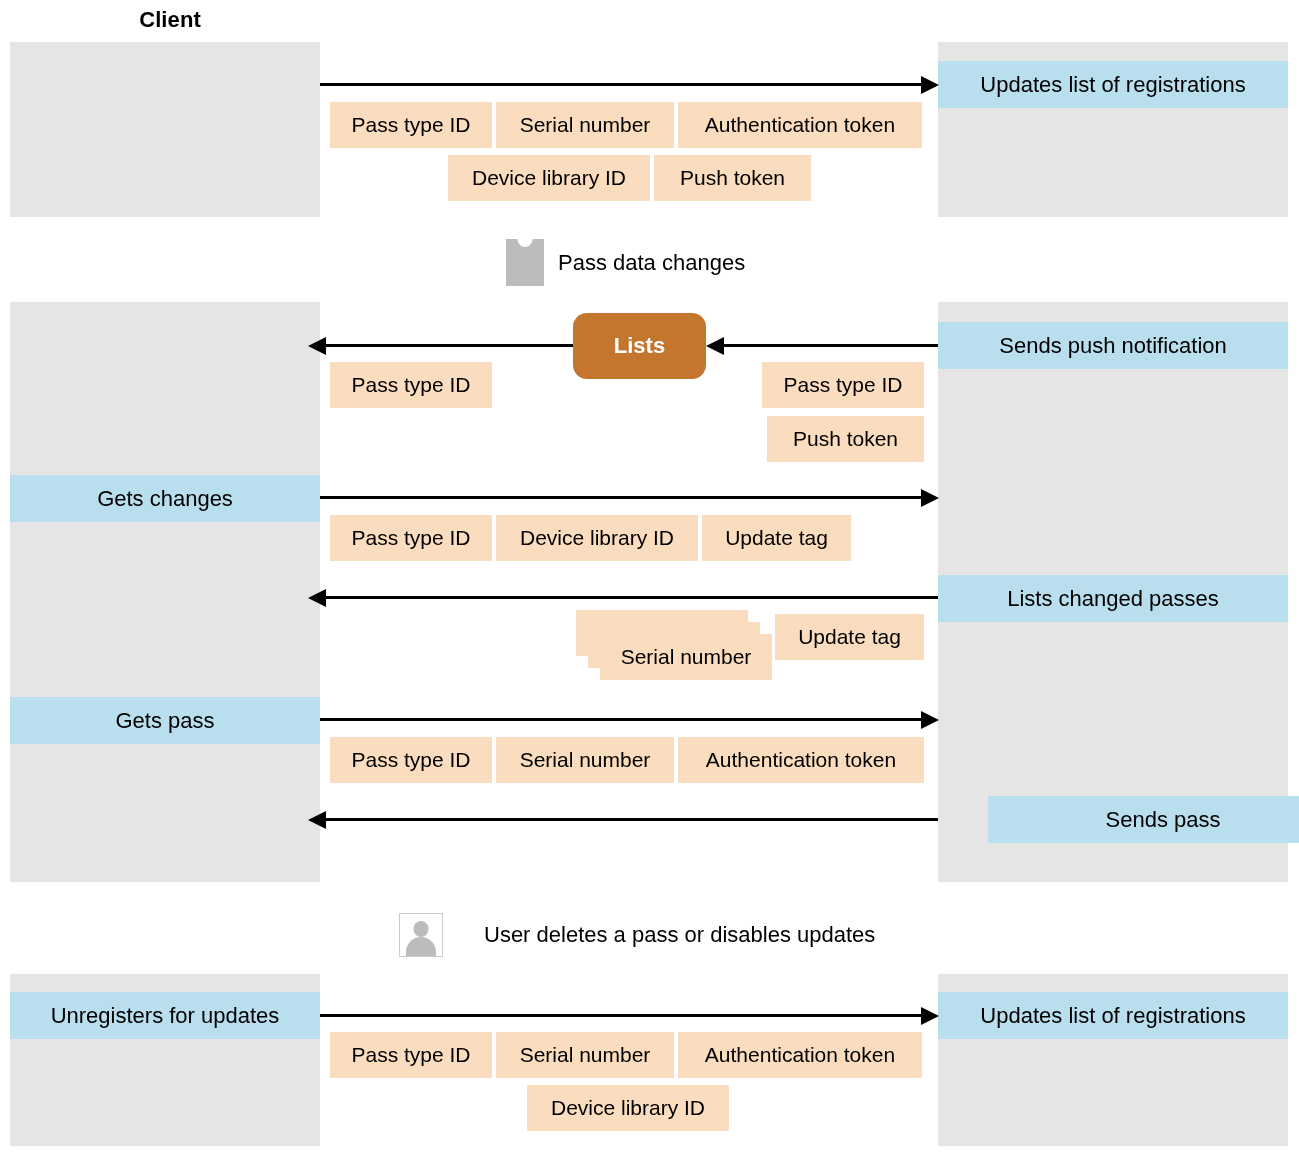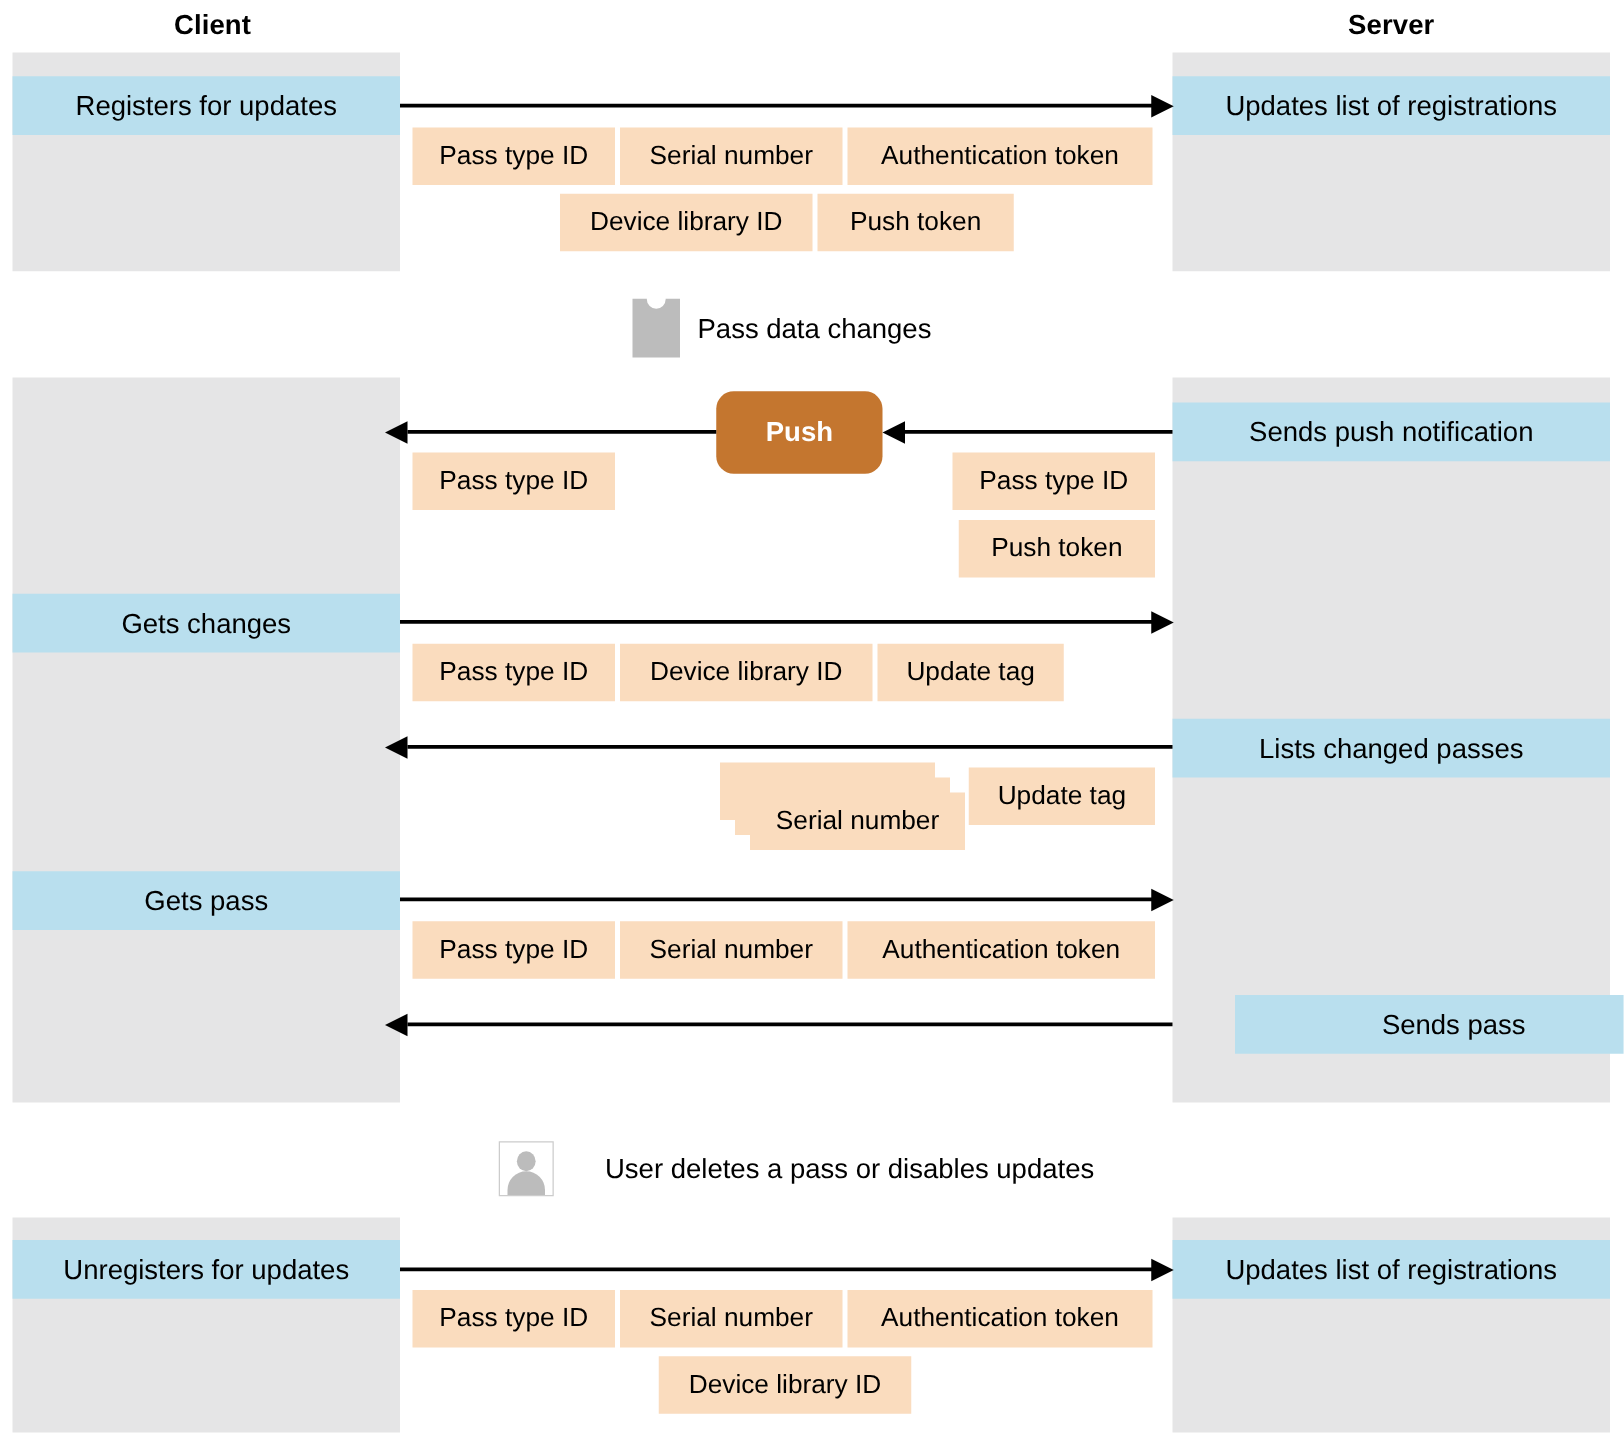--- a/index.html
+++ b/index.html
@@ -159,28 +159,24 @@
     left: 50%; bottom: -1px;
     transform: translateX(-50%);
   }
 </style>
 </head>
 <body>
 
 <div id="diagram">
 
   <div class="col-title" id="title-client">Client</div>
-  <div class="col-title" id="title-server">Server</div>
 
   <div class="lane" style="left:10px; top:42px; width:310px; height:175px;"></div>
   <div class="lane" style="left:938px; top:42px; width:350px; height:175px;"></div>
 
-  <div class="band left" style="left:10px; top:61px; width:310px; height:47px;">
-    <span>Registers for updates</span>
-  </div>
   <div class="band right" style="left:938px; top:61px; width:350px; height:47px;">
     <span>Updates list of registrations</span>
   </div>
 
   <div class="arrow-line" style="left:320px; top:83px; width:603px;"></div>
   <div class="arrow-head right" style="left:921px; top:75.5px;"></div>
 
   <div class="chip" style="left:330px; top:102px; width:162px;">Pass type ID</div>
   <div class="chip" style="left:496px; top:102px; width:178px;">Serial number</div>
   <div class="chip" style="left:678px; top:102px; width:244px;">Authentication token</div>
@@ -194,21 +190,21 @@
   </div>
 
   <div class="lane" style="left:10px; top:302px; width:310px; height:580px;"></div>
   <div class="lane" style="left:938px; top:302px; width:350px; height:580px;"></div>
 
   <div class="band right" style="left:938px; top:322px; width:350px; height:47px;">
     <span>Sends push notification</span>
   </div>
 
   <div id="apns-node" style="left:573px; top:313px; width:133px; height:66px;">
-    <span>Push</span>
+    <span>Lists</span>
   </div>
 
   <div class="arrow-line" style="left:326px; top:344px; width:247px;"></div>
   <div class="arrow-head left" style="left:308px; top:336.5px;"></div>
 
   <div class="arrow-line" style="left:724px; top:344px; width:214px;"></div>
   <div class="arrow-head left" style="left:706px; top:336.5px;"></div>
 
   <div class="chip" style="left:330px; top:362px; width:162px;">Pass type ID</div>
 

